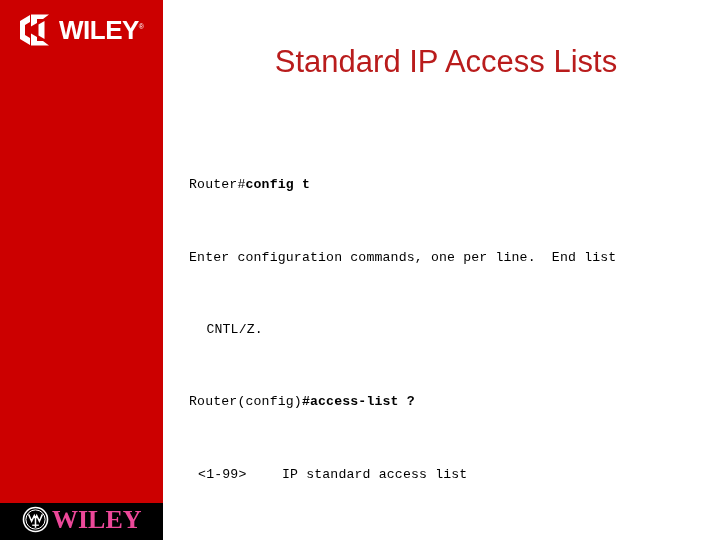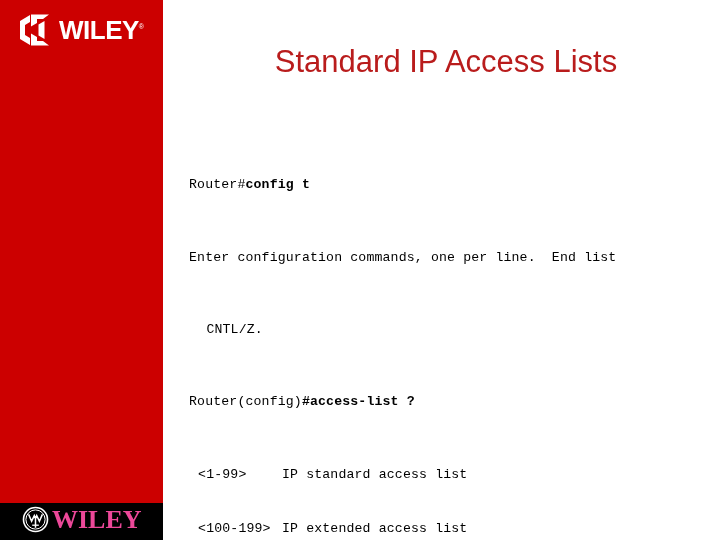--- a/index.html
+++ b/index.html
@@ -172,21 +172,20 @@
 
     <div class="line"><span>Router#</span><span class="b">config t</span></div>
 
     <div class="line">Enter configuration commands, one per line.  End list</div>
 
     <div class="line cont">CNTL/Z.</div>
 
     <div class="line"><span>Router(config)</span><span class="b">#access-list ?</span></div>
 
     <div class="entry"><span class="code">&lt;1-99&gt;</span><span class="desc">IP standard access list</span></div>
-    <div class="entry"><span class="code">&lt;100-199&gt;</span><span class="desc">IP extended access list</span></div>
     
     
     
     
     
     
     
     
     
     

